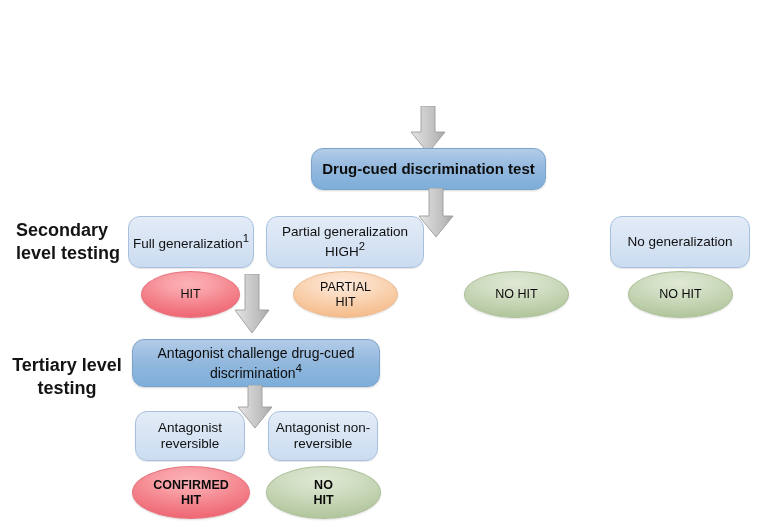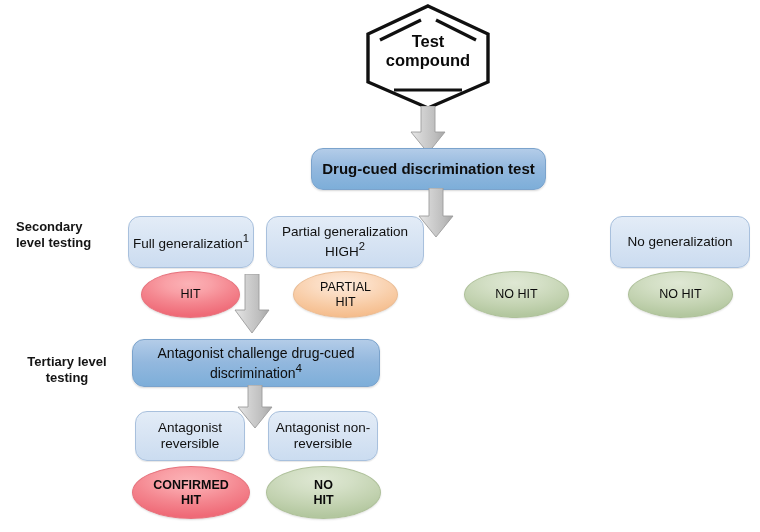--- a/index.html
+++ b/index.html
@@ -22,21 +22,21 @@
 
   
   .node {
     position: absolute;
     box-sizing: border-box;
   }
 
   
   .stage-label {
     font-weight: bold;
-    font-size: 13px;
+    font-size: 18px;
     color: #141414;
     line-height: 1.25;
     white-space: pre-line;
   }
   .stage-label.align-right { text-align: right; }
 
   
   .box {
     border-radius: 12px;
     display: flex;
@@ -112,30 +112,20 @@
   }
 
   
   .arrow { position: absolute; }
 </style>
 </head>
 <body>
 
 <div id="canvas">
 
-  <div class="hexagon-wrap" style="left:358px; top:2px; width:140px; height:108px;">
-    <svg width="140" height="108" viewBox="0 0 140 108">
-      <polygon points="70,4 130,32 130,80 70,106 10,80 10,32" fill="#ffffff" stroke="#101010" stroke-width="3.4" stroke-linejoin="miter"></polygon>
-      <line x1="22" y1="38" x2="63" y2="18" stroke="#101010" stroke-width="3.2" stroke-linecap="butt"></line>
-      <line x1="118" y1="38" x2="78" y2="18" stroke="#101010" stroke-width="3.2" stroke-linecap="butt"></line>
-      <line x1="36" y1="88" x2="104" y2="88" stroke="#101010" stroke-width="3.2" stroke-linecap="butt"></line>
-    </svg>
-    <div class="hex-label" style="top:30px;">Test
-compound</div>
-  </div>
 
   <div class="arrow" style="left:409px; top:106px; width:38px; height:48px;">
     <svg width="38" height="48" viewBox="0 0 38 48">
       <defs>
         <linearGradient id="ag1" x1="0" y1="0" x2="1" y2="0">
           <stop offset="0%" stop-color="#e7e7e7"></stop>
           <stop offset="32%" stop-color="#d2d2d2"></stop>
           <stop offset="72%" stop-color="#bdbdbd"></stop>
           <stop offset="100%" stop-color="#a6a6a6"></stop>
         </linearGradient>

